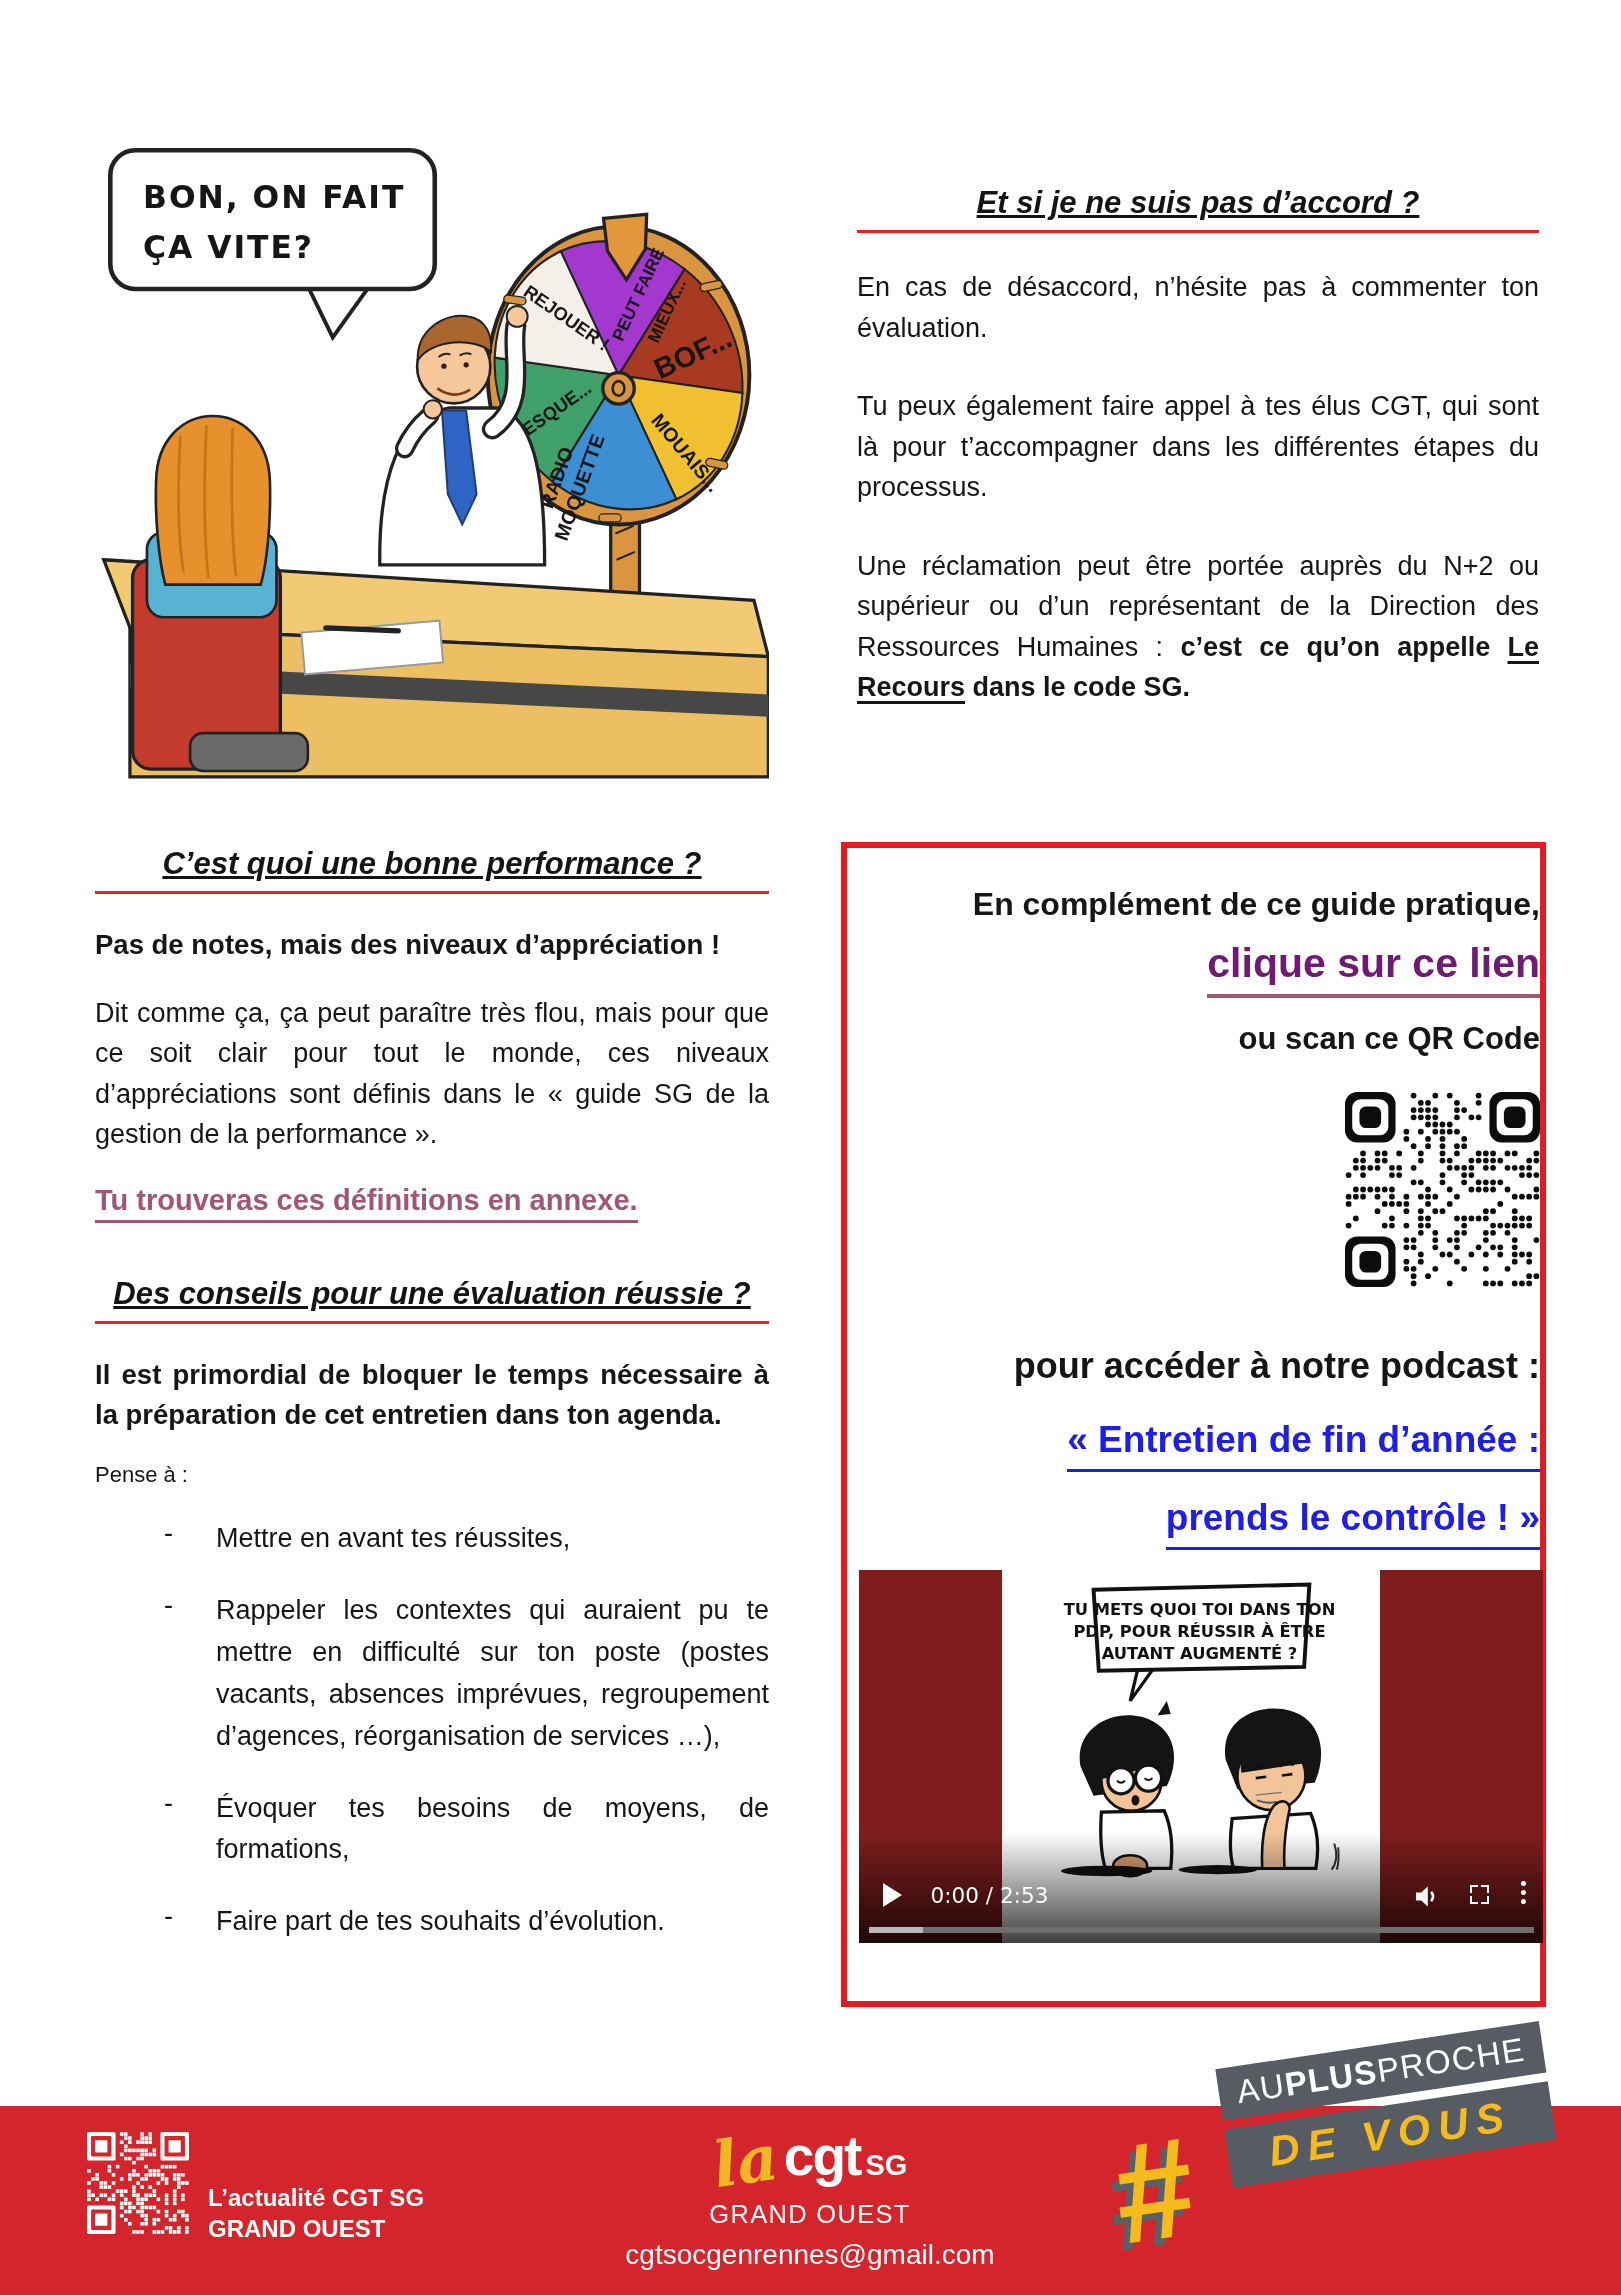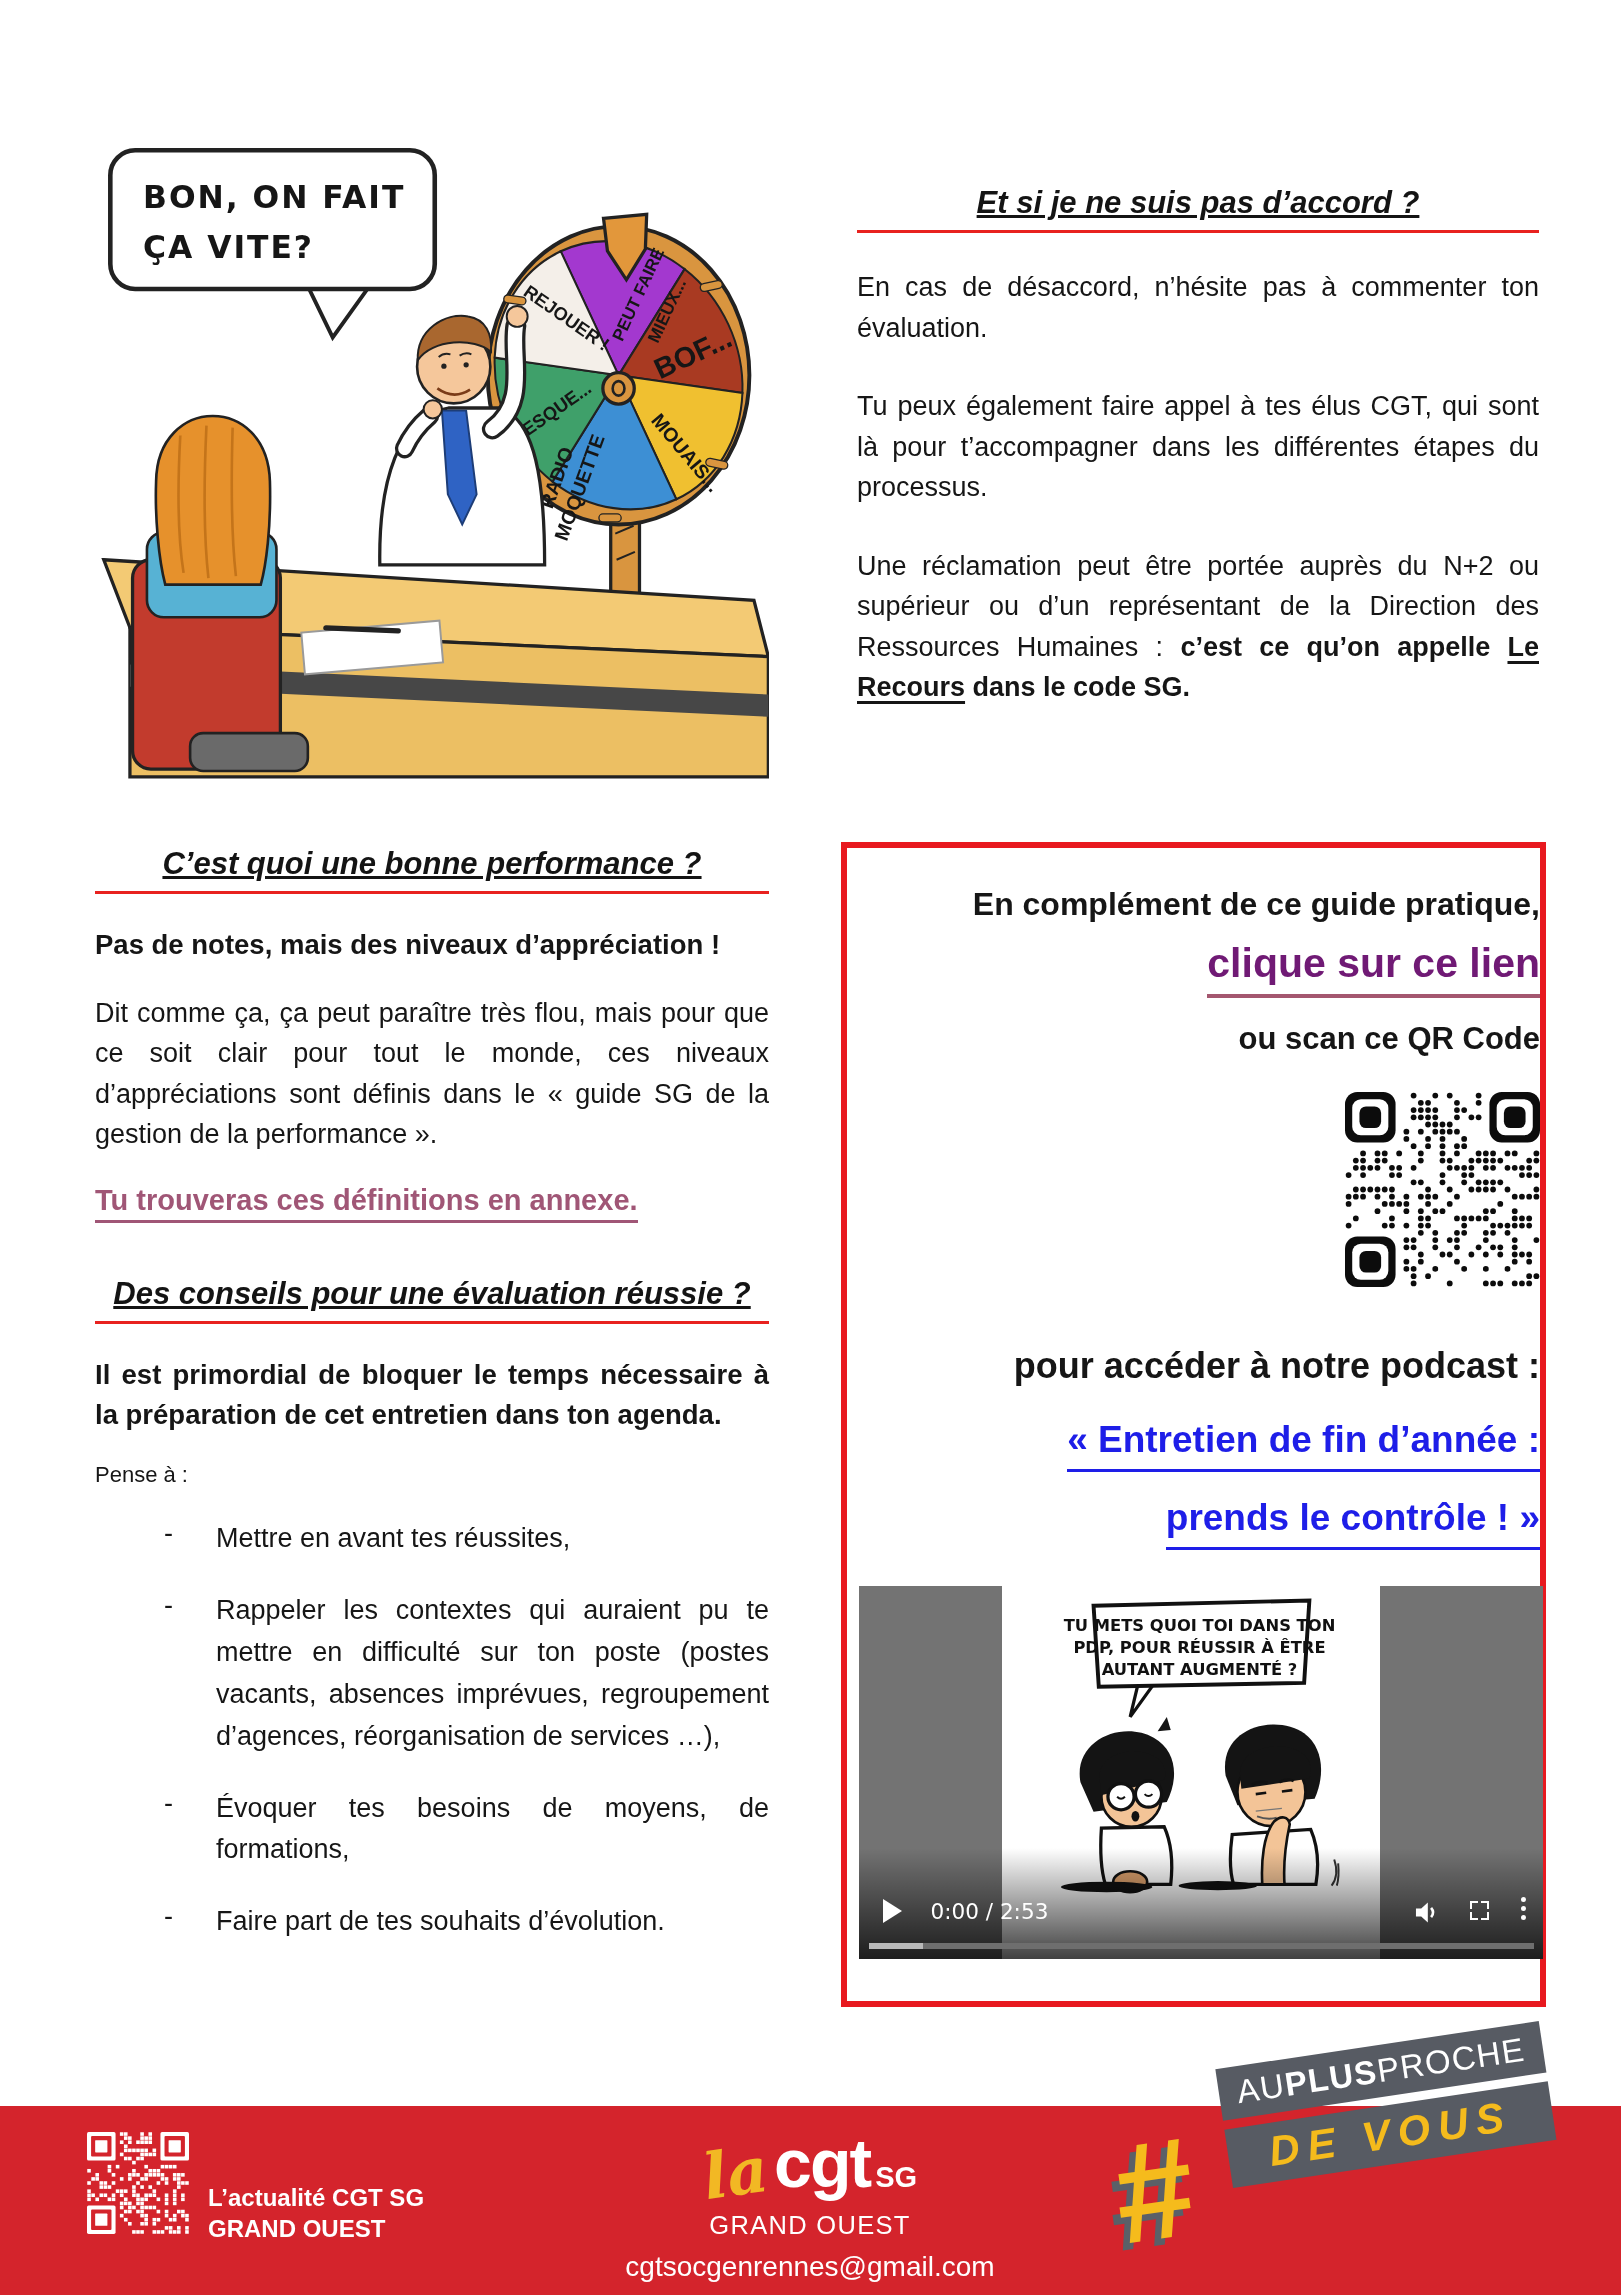--- a/index.html
+++ b/index.html
@@ -29,21 +29,21 @@
   .promo-link{display:inline-block;margin-top:17px;color:#701a75;font-weight:700;font-size:41px;
               border-bottom:4.6px solid #a4576f;padding-bottom:6.5px;cursor:pointer;}
   .promo-l2{font-weight:700;font-size:31px;margin-top:23.6px;}
   #qr-promo{margin-top:35px;}
   .promo-l3{font-weight:700;font-size:36px;margin-top:56px;}
   .podcast{display:block;margin-top:6.5px;color:#1e1ee8;cursor:pointer;}
   .podcast span{display:inline-block;font-weight:700;font-size:37px;border-bottom:3.9px solid #1e1ee8;
                 padding-bottom:8px;margin-top:25px;}
 
   
-  #video{position:absolute;left:12.4px;bottom:42px;width:684px;height:373px;background:#737373;}
+  #video{position:absolute;left:12.4px;bottom:58px;width:684px;height:373px;background:#7f1d1d;}
   #vp-panel{position:absolute;left:143px;top:0;width:378px;height:373px;background:#fff;}
   #vp-shade{position:absolute;left:0;bottom:0;width:100%;height:111px;
             background:linear-gradient(rgba(0,0,0,0),rgba(0,0,0,.75));}
   #vp-controls{position:absolute;left:0;bottom:26px;width:100%;height:39px;color:#fff;}
   #vp-play{position:absolute;left:23.6px;top:5.2px;width:0;height:0;border-left:19.6px solid #fff;
            border-top:12.4px solid transparent;border-bottom:12.4px solid transparent;cursor:pointer;}
   #vp-time{position:absolute;left:71px;top:4.6px;font-size:21.6px;font-family:"DejaVu Sans",sans-serif;}
   #vp-volume{position:absolute;right:102px;top:3.9px;cursor:pointer;}
   #vp-fullscreen{position:absolute;right:54px;top:6.5px;width:19.6px;height:19.6px;cursor:pointer;}
   #vp-fullscreen i{position:absolute;width:6.5px;height:6.5px;border:2.6px solid #fff;}
@@ -57,21 +57,21 @@
   #vp-played{width:54px;height:5.9px;background:#b9b9b9;}
 
   
   #footer{position:absolute;left:0;top:2106px;width:1622px;height:189px;background:#d4242c;}
   #footer-qr{position:absolute;left:87px;top:26px;}
   #footer-caption{position:absolute;left:208px;top:76px;color:#fff;font-weight:700;font-size:24px;line-height:1.3;}
   #footer-logo{position:absolute;left:625px;top:18.3px;width:370px;text-align:center;color:#fff;}
   .logo-row{white-space:nowrap;}
   .logo-la{display:inline-block;font-family:"DejaVu Serif",serif;font-style:italic;font-weight:700;
            font-size:63px;color:#f2b824;transform:rotate(-8deg);margin-right:6.5px;vertical-align:-7.9px;}
-  .logo-cgt{font-weight:700;font-size:68px;letter-spacing:-2px;margin-top:44px;}
+  .logo-cgt{font-weight:700;font-size:55px;letter-spacing:-2px;margin-top:44px;}
   .logo-sg{font-weight:700;font-size:29px;margin-left:5.2px;}
   .logo-region{font-size:25.5px;letter-spacing:1.3px;margin-top:1.3px;}
   .logo-email{font-size:28px;margin-top:10.5px;}
   #hash{position:absolute;left:1115px;top:14.4px;font-weight:700;font-size:141px;line-height:1;color:#f5bb1c;
         transform:rotate(-8deg);text-shadow:-7.9px 6.5px 0 #5a6068;}
   #banners{position:absolute;left:1233px;top:-38px;width:327px;transform:rotate(-8.5deg);transform-origin:0 100%;}
   .bar{background:#575b63;color:#fff;display:flex;align-items:center;justify-content:center;}
   #bar1{height:52px;font-size:33px;letter-spacing:1.3px;}
   #bar1 .lite{font-weight:400;}
   #bar1 .bold{font-weight:700;}

